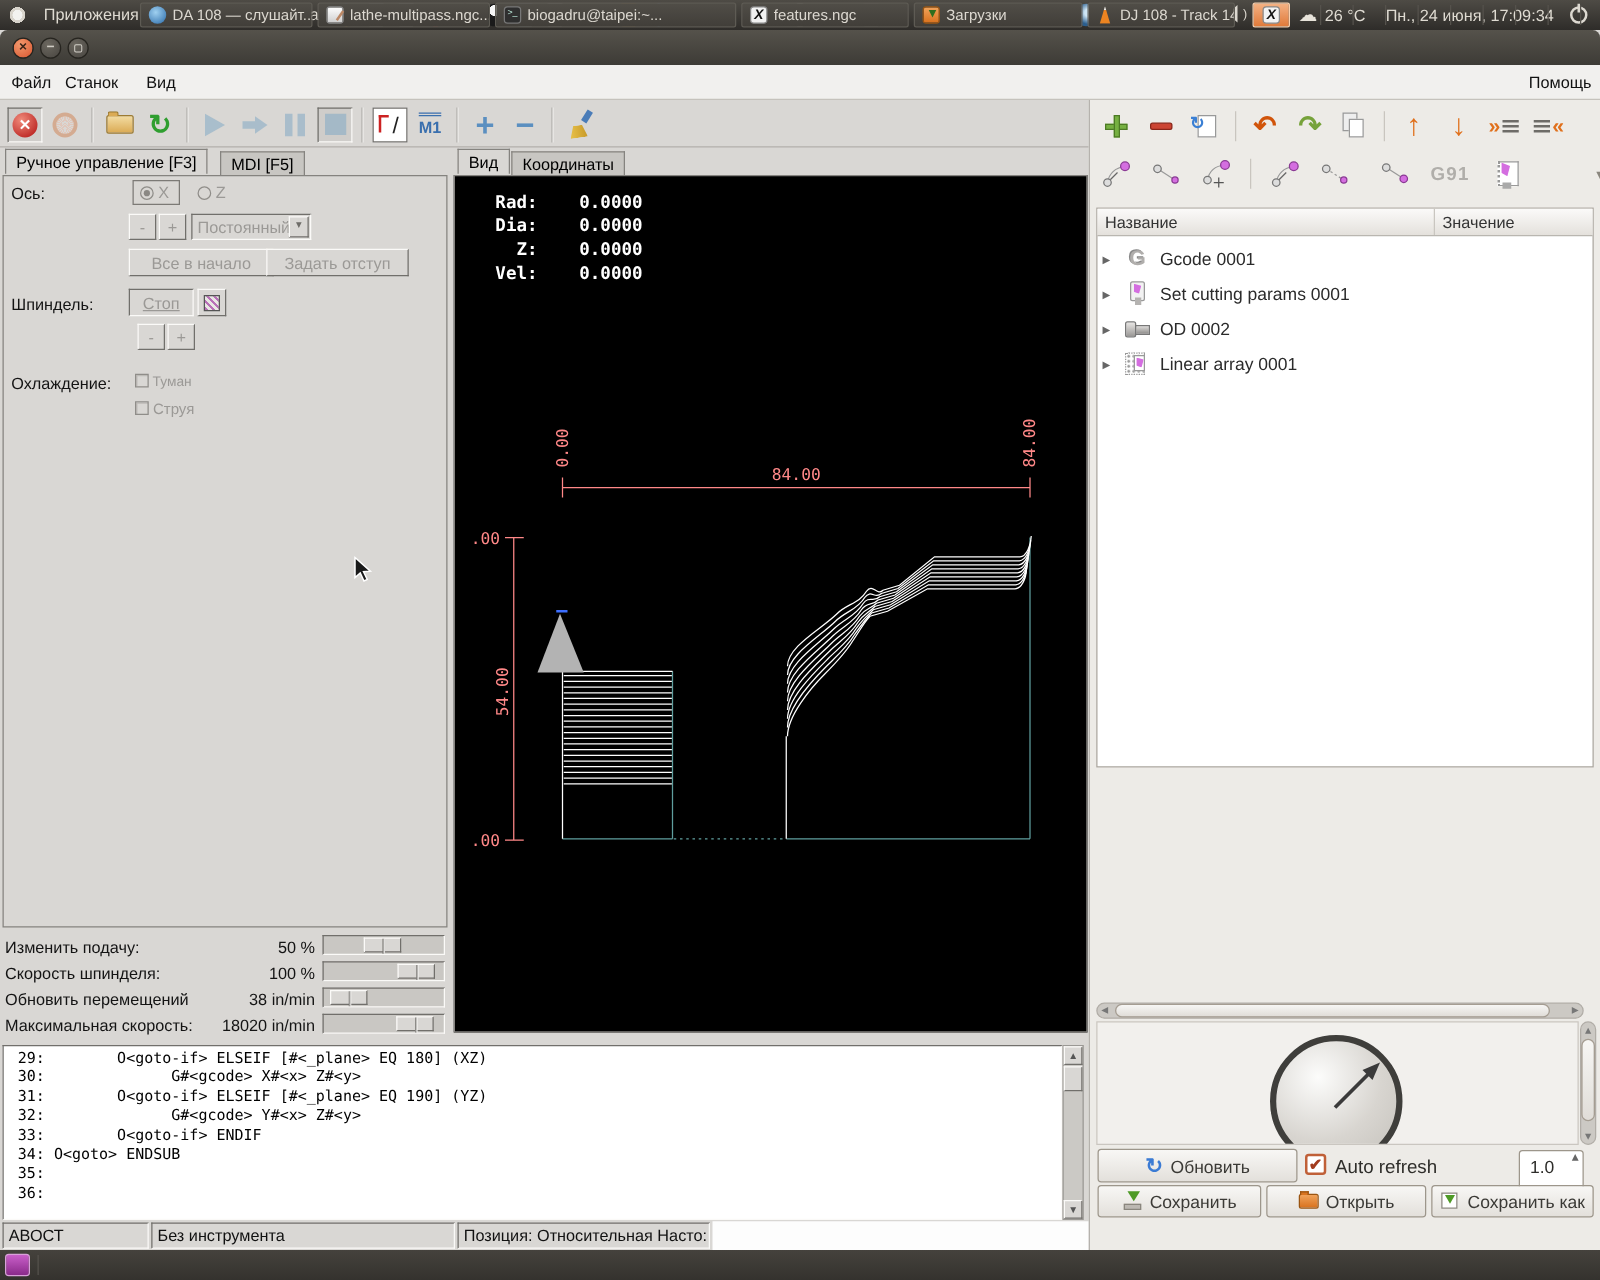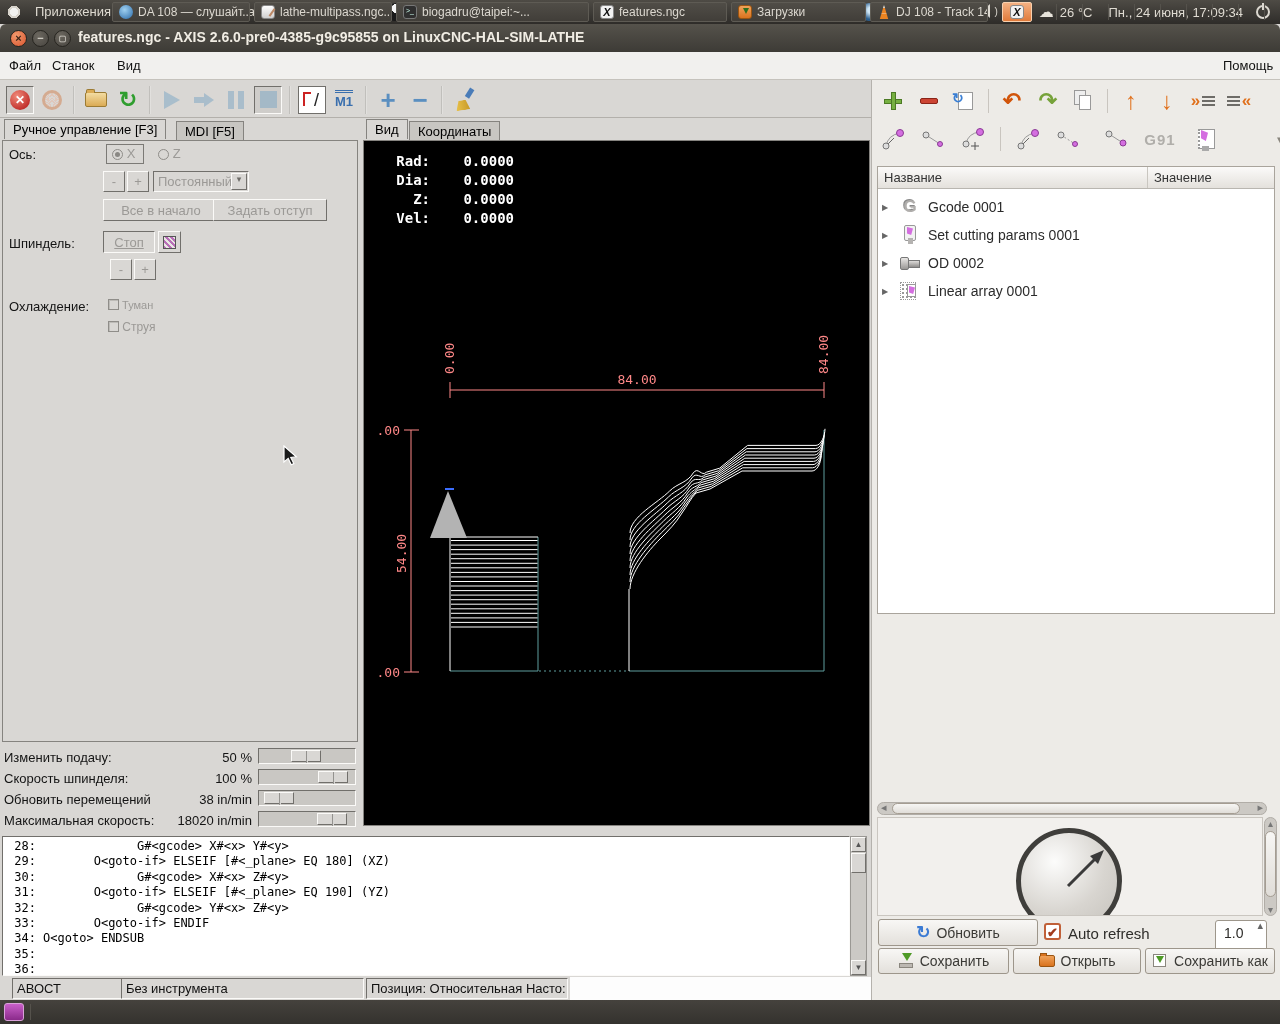--- a/index.html
+++ b/index.html
@@ -117,21 +117,20 @@
       <span class="picon" style="border-radius:50%;border:2px solid #dcd8d0;width:14px;height:14px;margin-right:10px;">
           <i style="position:absolute;left:4px;top:-4px;width:2px;height:7px;background:#dcd8d0;"></i>
         </span>
     </div>
   </div>
 
   <div class="abs titlebar">
     <span class="wbtn" style="left:10px;background:radial-gradient(circle at 35% 30%,#f2996d,#d9552f);">×</span>
     <span class="wbtn" style="left:32px;background:radial-gradient(circle at 35% 30%,#6b675f,#484540);color:#cfccc4;">−</span>
     <span class="wbtn" style="left:54px;background:radial-gradient(circle at 35% 30%,#6b675f,#484540);color:#cfccc4;font-size:8px;">▢</span>
-    <span class="abs" style="left:78px;top:5px;">features.ngc - AXIS 2.6.0-pre0-4385-g9c95855 on LinuxCNC-HAL-SIM-LATHE</span>
   </div>
 
   <div class="abs menubar">
     <span class="mitem" style="left:9px;">Файл</span>
     <span class="mitem" style="left:52px;">Станок</span>
     <span class="mitem" style="left:117px;">Вид</span>
     <span class="mitem" style="left:1223px;">Помощь</span>
   </div>
 
   <div class="abs" style="left:0;top:82px;width:871px;height:36px;border-bottom:1px solid #b3b0ab;display:flex;align-items:center;padding-left:6px;gap:4px;">
@@ -327,37 +326,36 @@
           <path d="M266 399C266 383 292.4 368 304.4 356C312.4 348 321.8 347 327.8 337C332.8 330 336.1 338.8 341.1 333.8L354.4 329.8L382.9 307.6L451.5 307.6C456.5 307.6 460.5 298.2 460.5 291.2"></path>
           <path d="M266 392C266 376 293.6 362 305.6 350C313.6 342 323.2 342 329.2 332C334.2 325 337.4 336.2 342.4 331.2L355.6 327.2L383.6 304.4L452 304.4C457 304.4 461 294.8 461 287.8"></path>
         </g>
 
       <polygon points="84,350 66,397 103,397" fill="#b3b3b3"></polygon>
       <line x1="81" y1="348" x2="90" y2="348" stroke="#3c6eff" stroke-width="2"></line>
     </svg>
   </div>
 
   <div class="abs gcode">
-    <div class="gline"> 28:              G#&lt;gcode&gt; X#&lt;x&gt; Y#&lt;y&gt;</div>
     <div class="gline"> 29:        O&lt;goto-if&gt; ELSEIF [#&lt;_plane&gt; EQ 180] (XZ)</div>
     <div class="gline"> 30:              G#&lt;gcode&gt; X#&lt;x&gt; Z#&lt;y&gt;</div>
     <div class="gline"> 31:        O&lt;goto-if&gt; ELSEIF [#&lt;_plane&gt; EQ 190] (YZ)</div>
     <div class="gline"> 32:              G#&lt;gcode&gt; Y#&lt;x&gt; Z#&lt;y&gt;</div>
     <div class="gline"> 33:        O&lt;goto-if&gt; ENDIF</div>
     <div class="gline"> 34: O&lt;goto&gt; ENDSUB</div>
     <div class="gline"> 35:</div>
     <div class="gline"> 36:</div>
   </div>
   <div class="abs tkscroll">
     <span class="tksb-arrow" style="top:0;">▲</span>
     <span class="abs raised" style="left:0;top:16px;width:15px;height:20px;"></span>
     <span class="tksb-arrow" style="bottom:0;">▼</span>
   </div>
 
-  <div class="sbox" style="left:12px;width:117px;"><span>АВОСТ</span></div>
+  <div class="sbox" style="left:2px;width:117px;"><span>АВОСТ</span></div>
   <div class="sbox" style="left:121px;width:243px;"><span>Без инструмента</span></div>
   <div class="sbox" style="left:366px;width:202px;"><span>Позиция: Относительная Насто:</span></div>
   <div class="abs" style="left:570px;top:977px;width:301px;height:23px;background:#fdfdfd;"></div>
 
   <div class="abs rpanel">
 
     <div class="abs" style="left:8px;top:8px;display:flex;gap:10px;align-items:center;">
       <span class="ficon">
           <i style="width:18px;height:5px;background:#76b041;position:absolute;border:1px solid #4c7a24;"></i>
           <i style="width:5px;height:18px;background:#76b041;position:absolute;border:1px solid #4c7a24;"></i>

